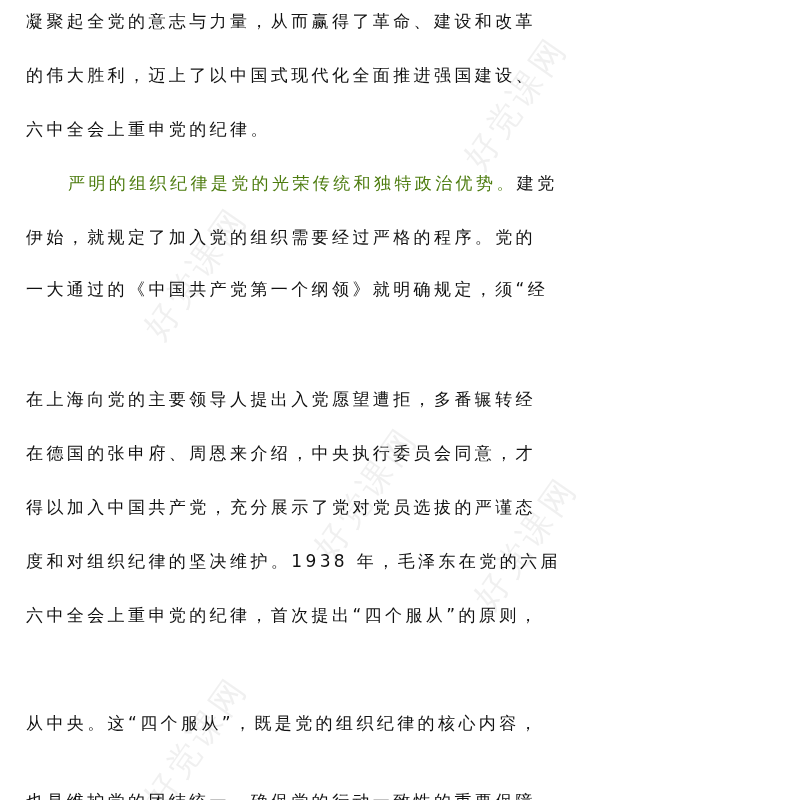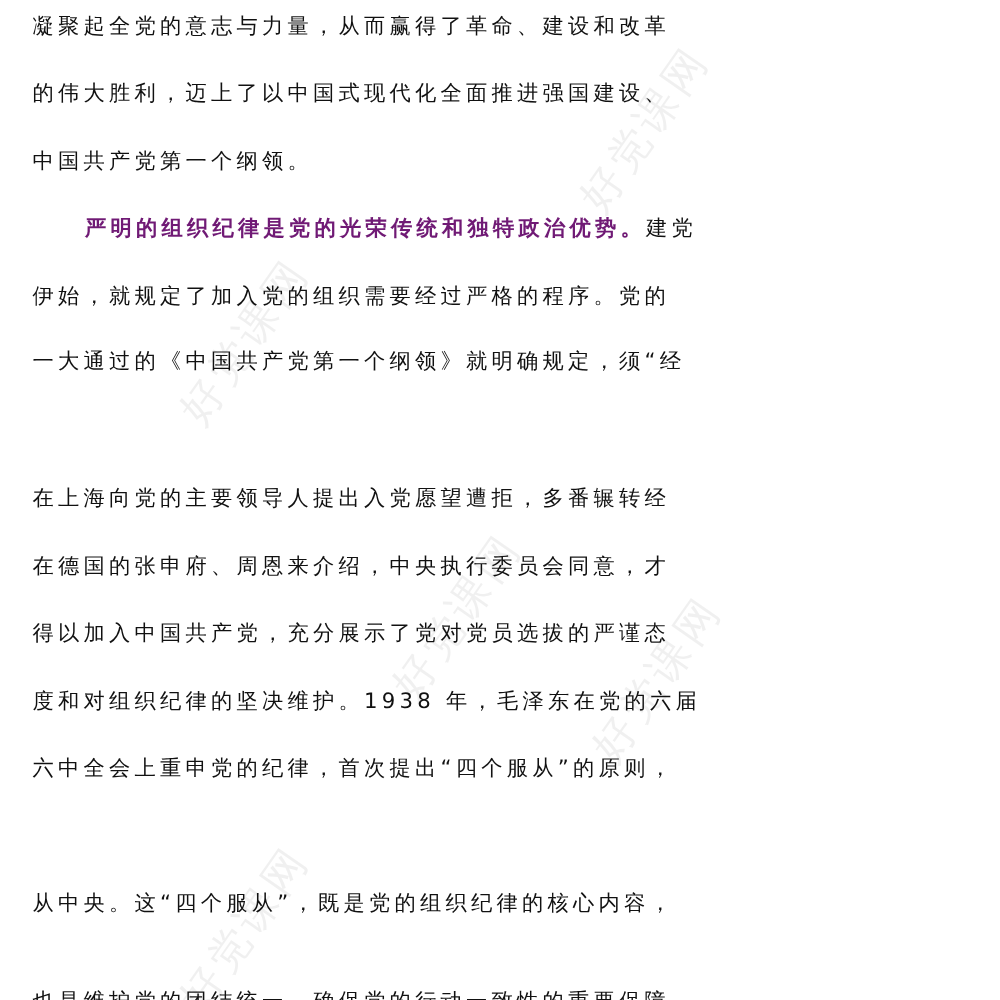--- a/index.html
+++ b/index.html
@@ -13,35 +13,35 @@
     font-family: "DejaVu Sans", sans-serif; font-size: 34px;
     transform: rotate(-55deg); white-space: nowrap; pointer-events: none;
     letter-spacing: 4px;
   }
   .line {
     position: absolute; left: 26px; width: 760px;
     font-family: "DejaVu Sans", "Liberation Sans", sans-serif;
     font-size: 17px; line-height: 30px; color: #111111;
     letter-spacing: 3.4px; white-space: nowrap;
   }
-  .bold { font-weight: bold; color: #701a75; }
+  .bold { font-weight: normal; color: #4d7c0f; }
 </style>
 </head>
 <body>
 
 <div class="page">
   <div class="watermark" style="left:120px; top:250px;">好党课网</div>
   <div class="watermark" style="left:440px; top:80px;">好党课网</div>
   <div class="watermark" style="left:290px; top:470px;">好党课网</div>
   <div class="watermark" style="left:450px; top:520px;">好党课网</div>
   <div class="watermark" style="left:120px; top:720px;">好党课网</div>
 
   <div class="line" style="top:6px;"><span>凝聚起全党的意志与力量，从而赢得了革命、建设和改革</span></div>
   <div class="line" style="top:60px;"><span>的伟大胜利，迈上了以中国式现代化全面推进强国建设、</span></div>
-  <div class="line" style="top:114px;"><span>中国共产党第一个纲领。</span></div>
+  <div class="line" style="top:114px;"><span>六中全会上重申党的纪律。</span></div>
   <div class="line" style="top:168px; left:68px;"><span class="bold">严明的组织纪律是党的光荣传统和独特政治优势。</span><span>建党</span></div>
   <div class="line" style="top:222px;"><span>伊始，就规定了加入党的组织需要经过严格的程序。党的</span></div>
   <div class="line" style="top:274px;"><span>一大通过的《中国共产党第一个纲领》就明确规定，须“经</span></div>
   <div class="line" style="top:384px;"><span>在上海向党的主要领导人提出入党愿望遭拒，多番辗转经</span></div>
   <div class="line" style="top:438px;"><span>在德国的张申府、周恩来介绍，中央执行委员会同意，才</span></div>
   <div class="line" style="top:492px;"><span>得以加入中国共产党，充分展示了党对党员选拔的严谨态</span></div>
   <div class="line" style="top:546px;"><span>度和对组织纪律的坚决维护。1938 年，毛泽东在党的六届</span></div>
   <div class="line" style="top:600px;"><span>六中全会上重申党的纪律，首次提出“四个服从”的原则，</span></div>
   <div class="line" style="top:708px;"><span>从中央。这“四个服从”，既是党的组织纪律的核心内容，</span></div>
   <div class="line" style="top:786px;"><span>也是维护党的团结统一、确保党的行动一致性的重要保障</span></div>

